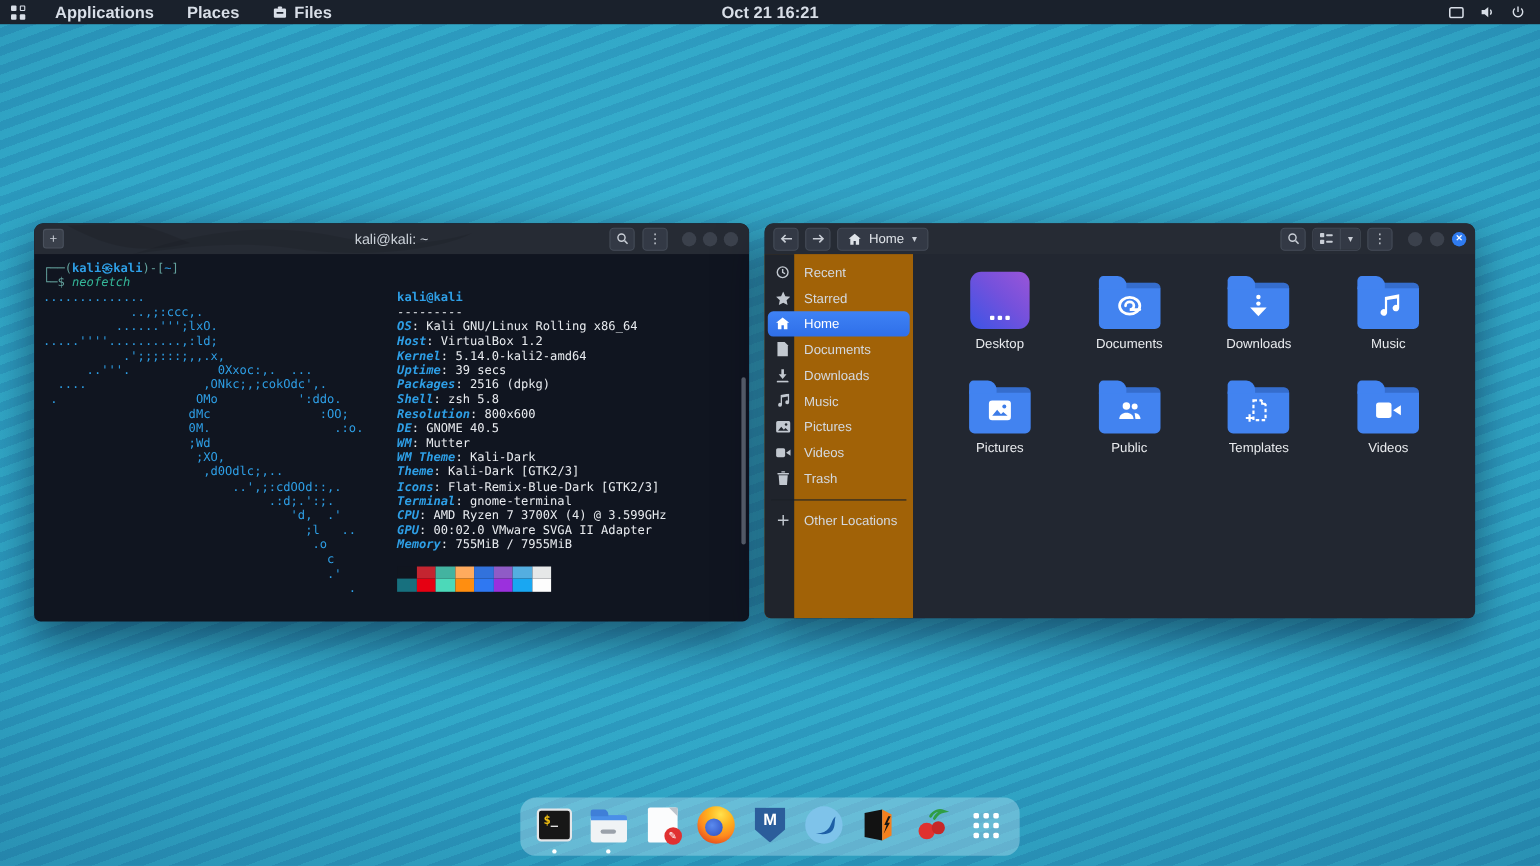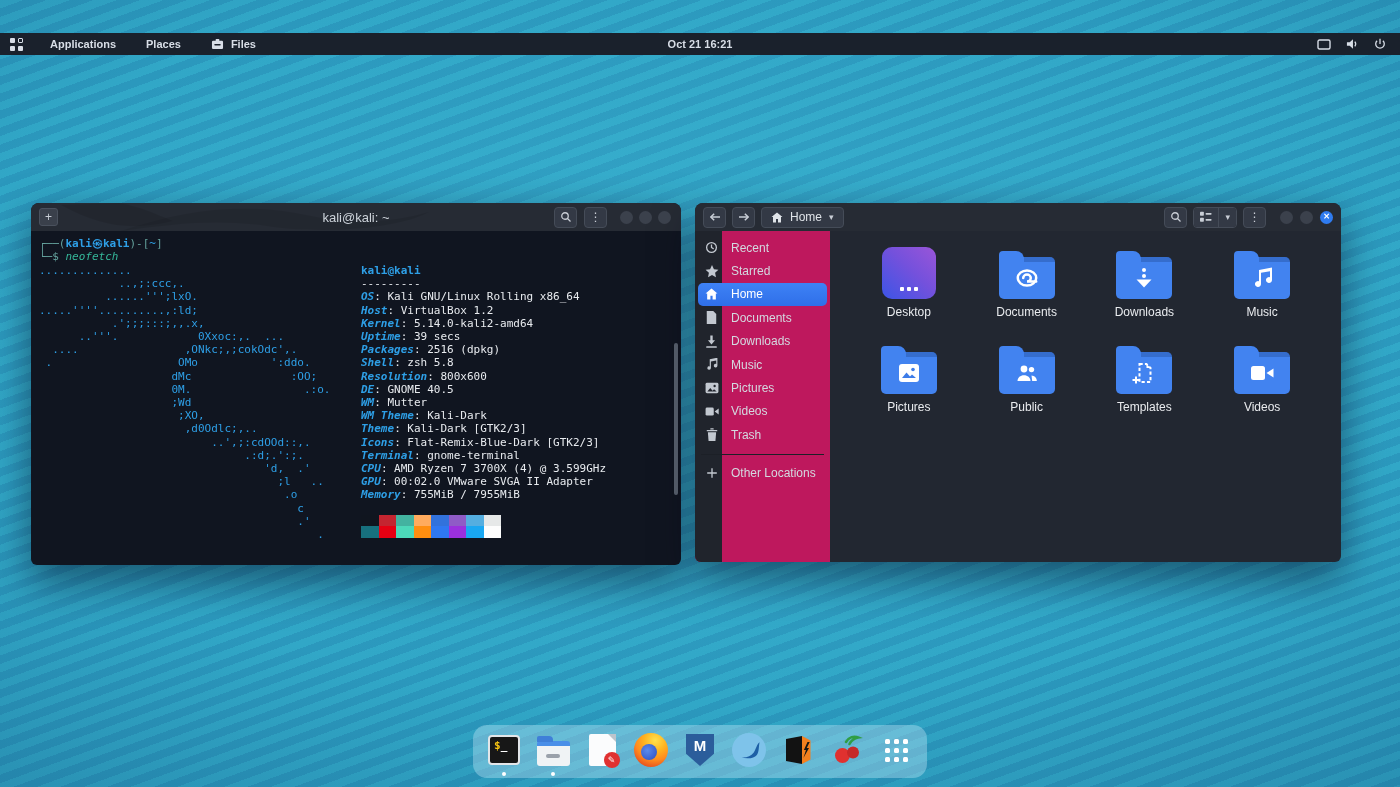--- a/index.html
+++ b/index.html
@@ -7,21 +7,21 @@
   body {
     position:relative;
     background-color:#2b98bd;
     background-image:
       radial-gradient(120% 105% at 50% 42%, rgba(80,200,228,0.28) 0%, rgba(80,200,228,0) 45%, rgba(8,48,92,0.42) 100%),
       repeating-linear-gradient(160deg, #31a7c7 0 8px, #2b98bd 8px 16px);
   }
 
   
   .topbar { position:absolute; top:0; left:0; right:0; height:22px; background:#1a212c;
-    display:flex; align-items:center; color:#d8dee7; font-size:11px; font-weight:bold; z-index:50;margin-top:33px; }
+    display:flex; align-items:center; color:#d8dee7; font-size:15px; font-weight:bold; z-index:50; }
   .tb-left { display:flex; align-items:center; margin-left:10px; gap:4px; }
   .tb-grid { width:13px; height:13px; position:relative; margin-right:10px; }
   .tb-grid i { position:absolute; width:5px; height:5px; background:#d8dee7; border-radius:1px; }
   .tb-grid i:nth-child(1){top:0;left:0;} .tb-grid i:nth-child(2){top:0;right:0;background:transparent;border:1.2px solid #d8dee7;}
   .tb-grid i:nth-child(3){bottom:0;left:0;} .tb-grid i:nth-child(4){bottom:0;right:0;}
   .tb-menu { padding:0 13px; height:22px; display:flex; align-items:center; gap:7px; cursor:default; }
   .tb-clock { position:absolute; left:50%; transform:translateX(-50%); font-weight:bold; }
   .tb-right { margin-left:auto; display:flex; align-items:center; gap:15px; margin-right:14px; }
 
   
@@ -62,21 +62,21 @@
   .path-btn { height:21px; background:#333945; border:1px solid #454c58; border-radius:4px;
     display:flex; align-items:center; gap:7px; padding:0 9px; color:#dfe3e8; font-size:12px; }
   .chev { font-size:9px; color:#c9ced6; }
   .spacer { flex:1; }
   .split-btn { display:flex; height:21px; border:1px solid #454c58; border-radius:4px; overflow:hidden; }
   .split-btn > span { background:#333945; display:flex; align-items:center; justify-content:center; padding:0 6px; }
   .split-btn > span:first-child { border-right:1px solid #454c58; }
   .win-circles { display:flex; gap:7px; margin-left:8px; }
 
   .files-body { position:absolute; top:28px; left:0; right:0; bottom:0; display:flex; }
-  .sidebar { width:135px; background:#be185d; position:relative; padding-top:5px; flex-shrink:0;text-align:center; }
+  .sidebar { width:135px; background:#a16207; position:relative; padding-top:5px; flex-shrink:0;text-align:center; }
   .sidebar::before { content:""; position:absolute; left:0; top:0; bottom:0; width:27px; background:#20242c; }
   .side-item { position:relative; z-index:1; height:23.4px; display:flex; align-items:center; gap:9px;
     margin:0 3px; padding-left:3px; border-radius:5px; color:#d4d9e0; font-size:12px; }
   .side-item .s-ico { width:21px; display:flex; align-items:center; justify-content:center; flex-shrink:0; }
   .side-item.selected { background:linear-gradient(#3e82f5,#2f6fe9); color:#fff; }
   .side-sep { height:1px; background:#1c2027; margin:7px 6px 7px 6px; position:relative; z-index:1; }
 
   .content { flex:1; padding:13px 20px; display:grid; grid-template-columns:repeat(4,1fr);
     grid-auto-rows:95px; justify-items:center; align-content:start; }
   .fitem { display:flex; flex-direction:column; align-items:center; width:100%; }

